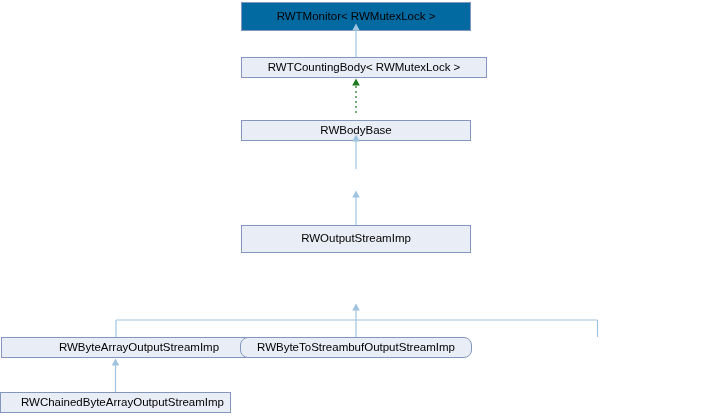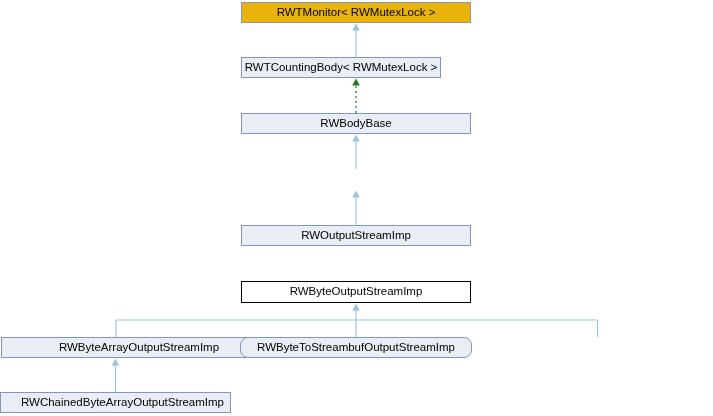--- a/index.html
+++ b/index.html
@@ -38,25 +38,24 @@
     position: absolute;
     left: 0;
     top: 0;
     pointer-events: none;
   }
 </style>
 </head>
 <body>
 
 <div class="stage" style="background: rgb(255, 255, 255);">
-    <div class="node" style="left: 241px; top: 2px; width: 230px; height: 21px; background: #eab308; border-color: rgb(131, 150, 189); color: rgb(0, 0, 0);">RWTMonitor&lt; RWMutexLock &gt;</div>
-    <div class="node" style="left: 241px; top: 57px; width: 200px; height: 21px; background: rgb(233, 237, 246); border-color: rgb(131, 150, 189); color: rgb(0, 0, 0);">RWTCountingBody&lt; RWMutexLock &gt;</div>
-    <div class="node" style="left: 241px; top: 113px; width: 230px; height: 21px; background: rgb(233, 237, 246); border-color: rgb(131, 150, 189); color: rgb(0, 0, 0);">RWBodyBase</div>
-    <div class="node" style="left: 241px; top: 225px; width: 230px; height: 21px; background: rgb(233, 237, 246); border-color: rgb(131, 150, 189); color: rgb(0, 0, 0);">RWOutputStreamImp</div>
-    <div class="node current" style="left: 241px; top: 281px; width: 230px; height: 22px; background: rgb(255, 255, 255); border-color: rgb(0, 0, 0); color: rgb(0, 0, 0);">RWByteOutputStreamImp</div>
+    <div class="node" style="left: 241px; top: 2px; width: 230px; height: 29px; background: #0369a1; border-color: rgb(131, 150, 189); color: rgb(0, 0, 0);">RWTMonitor&lt; RWMutexLock &gt;</div>
+    <div class="node" style="left: 241px; top: 57px; width: 246px; height: 21px; background: rgb(233, 237, 246); border-color: rgb(131, 150, 189); color: rgb(0, 0, 0);">RWTCountingBody&lt; RWMutexLock &gt;</div>
+    <div class="node" style="left: 241px; top: 120px; width: 230px; height: 21px; background: rgb(233, 237, 246); border-color: rgb(131, 150, 189); color: rgb(0, 0, 0);">RWBodyBase</div>
+    <div class="node" style="left: 241px; top: 225px; width: 230px; height: 28px; background: rgb(233, 237, 246); border-color: rgb(131, 150, 189); color: rgb(0, 0, 0);">RWOutputStreamImp</div>
     <div class="node" style="left: 1px; top: 337px; width: 276px; height: 21px; background: rgb(233, 237, 246); border-color: rgb(131, 150, 189); color: rgb(0, 0, 0);">RWByteArrayOutputStreamImp</div>
     <div class="node" style="left: 240px; top: 337px; width: 232px; height: 21px; background: rgb(233, 237, 246); border-color: rgb(131, 150, 189); color: rgb(0, 0, 0); border-radius: 8px;">RWByteToStreambufOutputStreamImp</div>
     <div class="node" style="left: 0px; top: 392px; width: 231px; height: 21px; background: rgb(233, 237, 246); border-color: rgb(131, 150, 189); color: rgb(0, 0, 0); padding-left: 14px;">RWChainedByteArrayOutputStreamImp</div>
     <svg width="713" height="416" class="edges">
       <line x1="356" y1="57" x2="356" y2="30" stroke="#9fc4df" stroke-width="1.2"></line>
       <polygon points="356,23.5 352.2,30.5 359.8,30.5" fill="#9fc4df"></polygon>
       <line x1="356" y1="113" x2="356" y2="85" stroke="#1f7a1f" stroke-width="1.2" stroke-dasharray="2 3"></line>
       <polygon points="356,78.5 352.2,85.5 359.8,85.5" fill="#1f7a1f"></polygon>
       <line x1="356" y1="169" x2="356" y2="141" stroke="#9fc4df" stroke-width="1.2"></line>
       <polygon points="356,134.5 352.2,141.5 359.8,141.5" fill="#9fc4df"></polygon>

